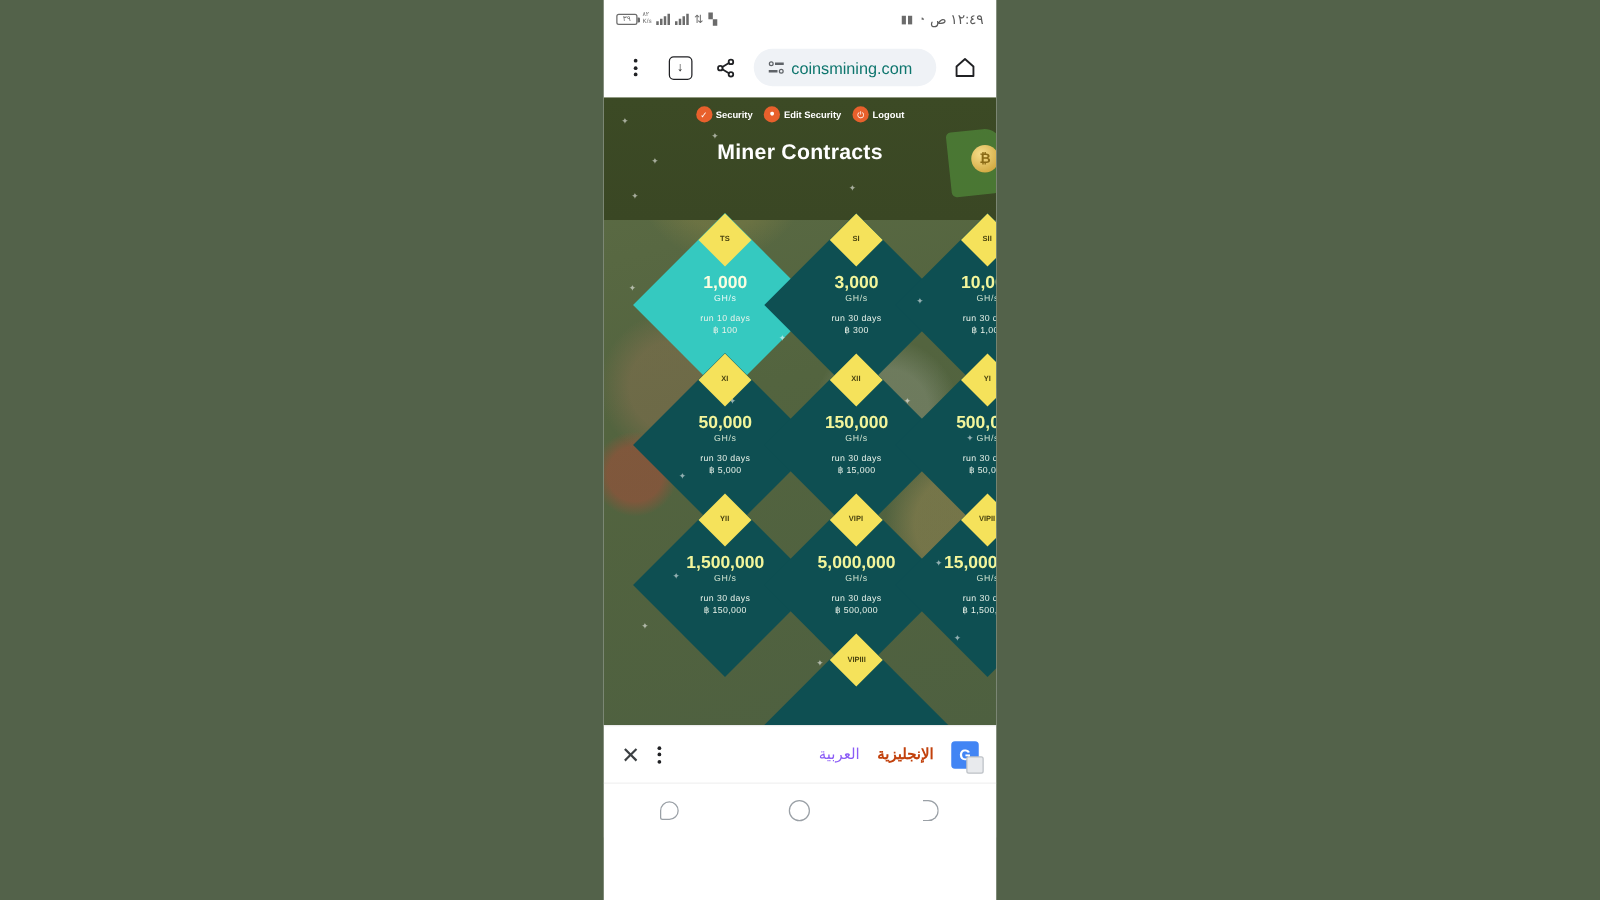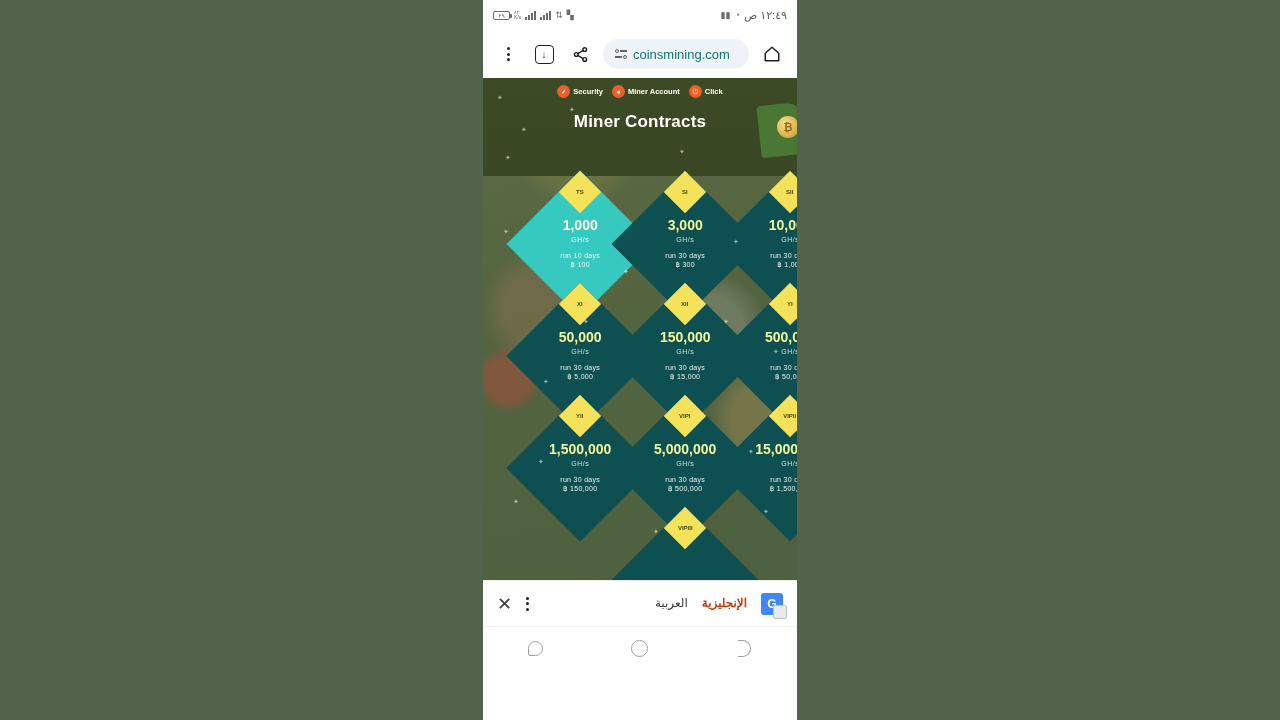--- a/index.html
+++ b/index.html
@@ -230,21 +230,21 @@
     display: flex;
     align-items: center;
     padding: 0 14px;
     gap: 14px;
     border-top: 1px solid #ececec;
   }
   .tr-x { font-size: 18px; color: #3c4043; line-height: 1; }
   .tr-spacer { flex: 1 1 auto; }
   .tr-lang {
     font-size: 12px;
-    color: #404040;
+    color: #8b5cf6;
     padding-bottom: 2px;
   }
   .tr-lang.active {
     color: #c2410c;
     font-weight: 700;
   }
   .gt-logo {
     width: 22px; height: 22px; border-radius: 3px;
     background: #4285f4; color: #fff;
     display: flex; align-items: center; justify-content: center;
@@ -357,25 +357,25 @@
       <div class="star" style="left:196px;top:70px">✦</div>
       <div class="hero-flag"></div>
       <div class="hero-coin">₿</div>
       <div id="account-links">
         <div class="acct-link">
           <span class="acct-badge">✓</span>
           <span class="acct-label">Security</span>
         </div>
         <div class="acct-link">
           <span class="acct-badge">●</span>
-          <span class="acct-label">Miner Account</span>
+          <span class="acct-label">Edit Security</span>
         </div>
         <div class="acct-link">
           <span class="acct-badge">⏻</span>
-          <span class="acct-label">Click</span>
+          <span class="acct-label">Logout</span>
         </div>
       </div>
       <div id="page-heading">Miner Contracts</div>
     </div>
 
 
     <div id="plan-grid">
         <div class="plan selected" style="left: 45px; top: 10px;">
           <div class="plan-inner">
             <div class="plan-hash">1,000</div>

